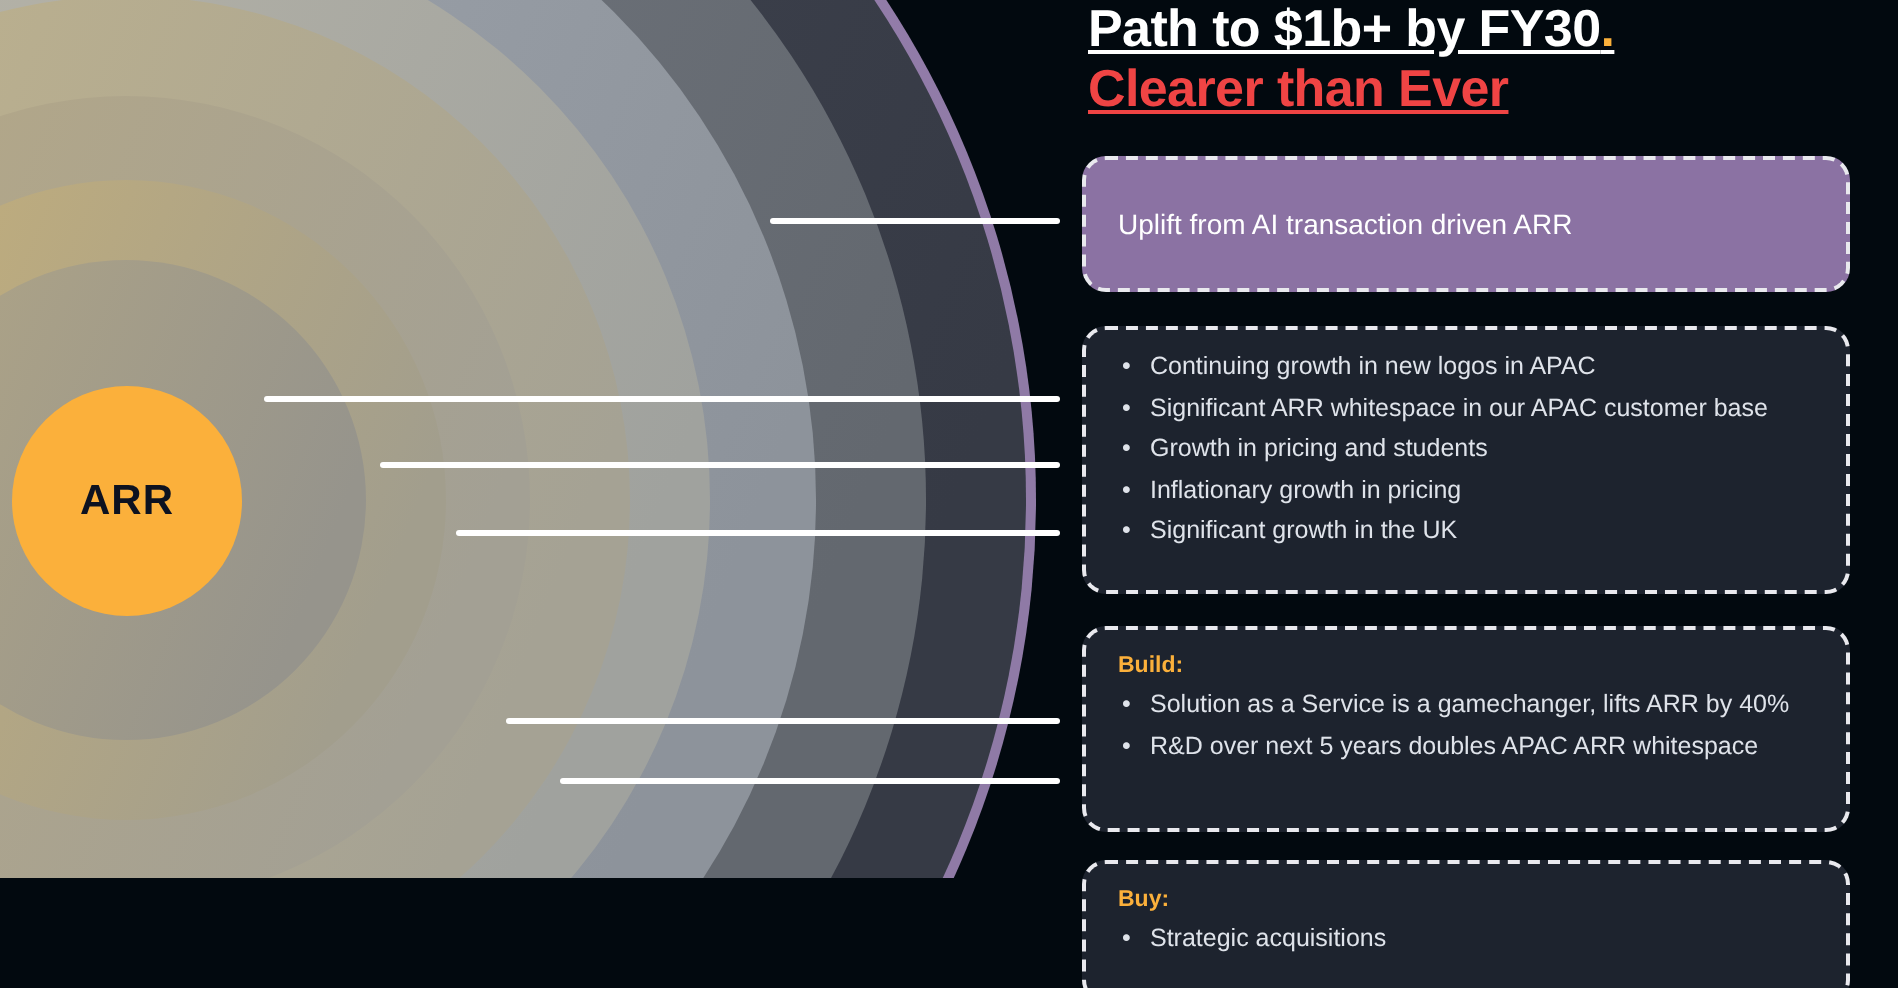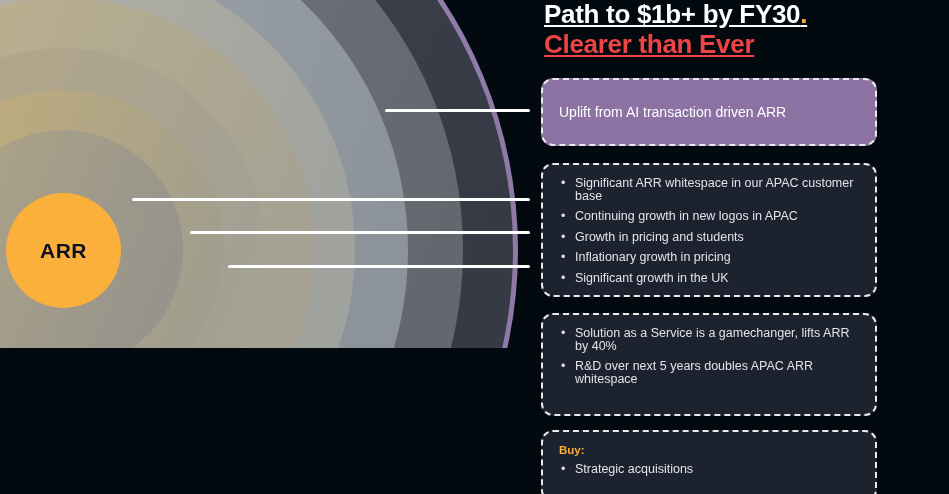--- a/index.html
+++ b/index.html
@@ -15,21 +15,21 @@
     font-family: "Liberation Sans", sans-serif;
     position: relative;
   }
 
   
   #diagram-panel {
     position: absolute;
     left: 0;
     top: 0;
     width: 540px;
-    height: 348px;
+    height: 439px;
     overflow: hidden;
   }
 
   #rings-svg {
     position: absolute;
     left: 0;
     top: 0;
     width: 540px;
     height: 494px;
     display: block;
@@ -85,21 +85,21 @@
     text-decoration: underline;
   }
 
   #headline .line1 { color: #ffffff; }
   #headline .line2 { color: #ef4444; margin-top: 2px; }
   #headline .dot { color: #fbb03b; }
 
   .card {
     position: absolute;
     left: 0;
-    width: 336px;
+    width: 384px;
     border: 2px dashed #e9e9ee;
     border-radius: 12px;
     padding: 12px 16px;
   }
 
   .card.purple {
     background: #8b72a3;
     display: flex;
     align-items: center;
   }
@@ -222,29 +222,30 @@
     <span class="line1"><span>Path to $1b+ by FY30</span><span class="dot">.</span></span>
     <span class="line2">Clearer than Ever</span>
   </div>
 
   <div id="card-uplift" class="card purple">
     <span class="card-plain-text">Uplift from AI transaction driven ARR</span>
   </div>
 
   <div id="card-grow" class="card dark">
     <ul class="bullets">
+      <li>Continuing growth in new logos in APAC</li>
       <li>Significant ARR whitespace in our APAC customer base</li>
-      <li>Continuing growth in new logos in APAC</li>
       <li>Growth in pricing and students</li>
       <li>Inflationary growth in pricing</li>
       <li>Significant growth in the UK</li>
     </ul>
   </div>
 
   <div id="card-build" class="card dark">
+    <div class="card-title">Build:</div>
     <ul class="bullets">
       <li>Solution as a Service is a gamechanger, lifts ARR by 40%</li>
       <li>R&amp;D over next 5 years doubles APAC ARR whitespace</li>
     </ul>
   </div>
 
   <div id="card-buy" class="card dark">
     <div class="card-title">Buy:</div>
     <ul class="bullets">
       <li>Strategic acquisitions</li>

